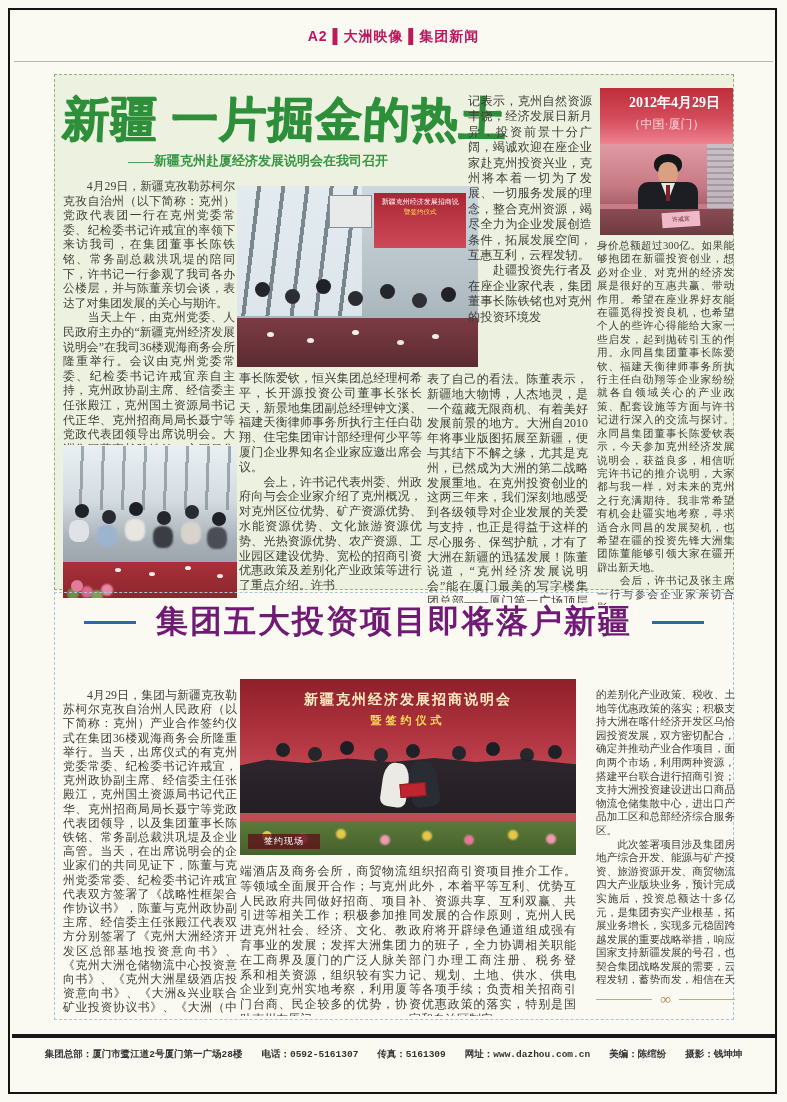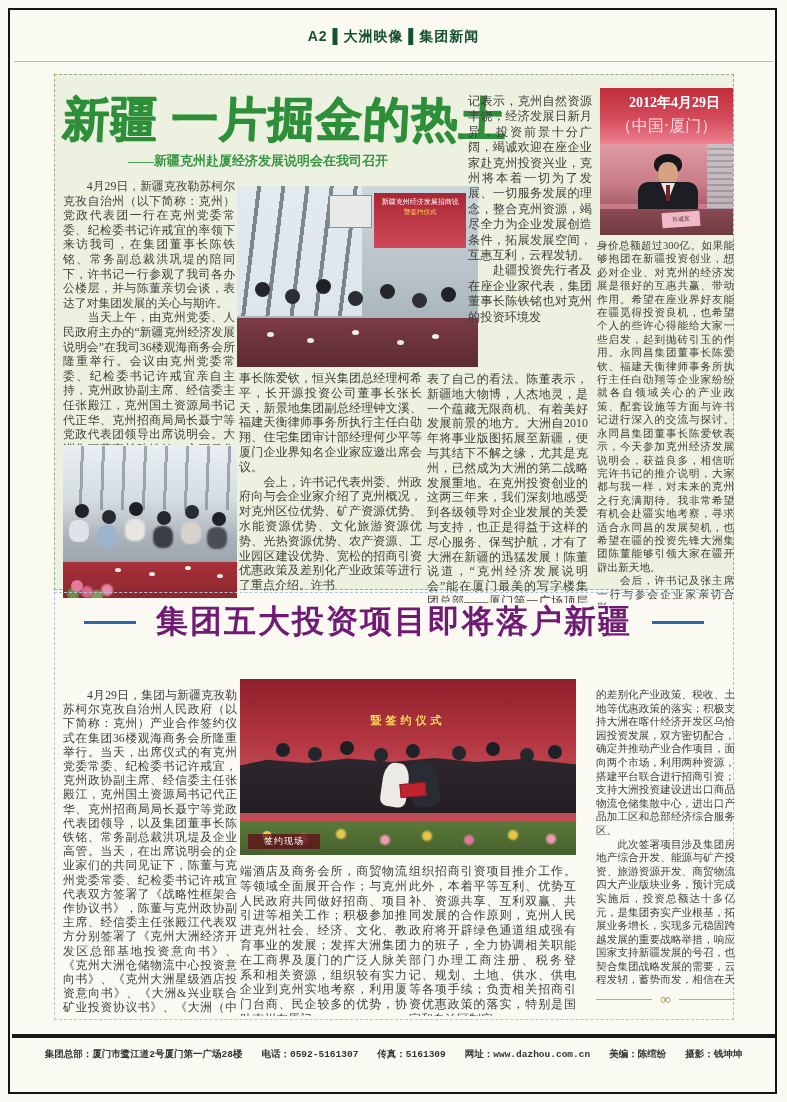--- a/index.html
+++ b/index.html
@@ -8,21 +8,21 @@
     background:#faf9f2;
     font-family:"Liberation Serif","DejaVu Serif",serif;
     color:#3f3e3a;
   }
   .abs{position:absolute;}
   
   .page-frame{left:8px;top:8px;width:765px;height:1082px;border:2px solid #141414;}
   
   .masthead{left:0;top:28px;width:787px;text-align:center;
     font-family:"Liberation Sans","DejaVu Sans",sans-serif;
-    font-weight:bold;font-size:14px;color:#14532d;letter-spacing:1px;}
+    font-weight:bold;font-size:14px;color:#be185d;letter-spacing:1px;}
   .header-rule{left:14px;top:61px;width:759px;border-top:1px solid #b9b8ae;}
   
   .a1-box{left:54px;top:74px;width:680px;height:516px;background:#ecf2df;
     border:1px dashed #94b07f;box-sizing:border-box;}
   .a1-title{left:62px;top:84px;width:400px;height:72px;
     font-size:47px;font-weight:900;color:#2e8f3a;letter-spacing:1px;
     transform:skewX(-3deg);white-space:nowrap;line-height:70px;
     text-shadow:1px 1px 0 #2e8f3a;}
   .a1-subtitle{left:58px;top:152px;width:400px;text-align:center;
     font-size:13px;font-weight:bold;color:#379543;}
@@ -34,21 +34,21 @@
   .a1-col3a{left:468px;top:94px;width:124px;height:278px;font-size:12.2px;line-height:15.4px;}
   .a1-col3b{left:427px;top:372px;width:161px;height:231px;}
   .a1-col4{left:597px;top:239px;width:137px;height:366px;font-size:10.6px;line-height:13.4px;}
   
   .datebox{left:600px;top:88px;width:133px;height:147px;overflow:hidden;background:#c87b86;}
   .datebox .redband{position:absolute;left:0;top:0;width:100%;height:56px;
     background:linear-gradient(180deg,#bf2d3a 0%,#d44c5c 55%,#ef8291 100%);}
   .datebox .d1{position:absolute;left:0;top:6px;width:100%;text-align:center;
     color:#fff;font-weight:bold;font-size:14px;padding-left:8px;}
   .datebox .d2{position:absolute;left:0;top:28px;width:100%;text-align:center;
-    color:#ffd9de;font-size:16px;}
+    color:#ffd9de;font-size:12px;}
   .datebox .bg{position:absolute;left:0;top:56px;width:100%;height:60px;
     background:linear-gradient(180deg,#e09aa4 0%,#c67a84 70%,#a9626c 100%);}
   .datebox .blinds{position:absolute;right:0;top:56px;width:26px;height:70px;
     background:repeating-linear-gradient(180deg,#c3c8cd 0 4px,#9aa1a8 4px 6px);opacity:.8;}
   .man-hair{position:absolute;left:54px;top:66px;width:28px;height:20px;background:#17181a;
     border-radius:50% 50% 42% 42%;}
   .man-face{position:absolute;left:58px;top:74px;width:20px;height:23px;background:#d8a184;
     border-radius:46%;}
   .man-suit{position:absolute;left:38px;top:94px;width:60px;height:36px;background:#1c1e24;
     border-radius:10px 10px 0 0;}
@@ -211,20 +211,21 @@
 　　会后，许书记及张主席一行与参会企业家亲切合影。</div>
 
 <div class="abs a2-box"></div>
 <div class="abs a2-titlerow">
   <div class="dash"></div>
   <div class="a2-title">集团五大投资项目即将落户新疆</div>
   <div class="dash"></div>
 </div>
 
 <div class="abs photo-signing">
+  <div class="ps-t1">新疆克州经济发展招商说明会</div>
   <div class="ps-t2">暨签约仪式</div>
   <div class="ps-heads"></div>
   <div class="ps-bodies"></div>
   <div class="ps-signer-a"></div>
   <div class="ps-signer-b"></div>
   <div class="ps-folder"></div>
   <div class="ps-flowers"></div>
   <div class="ps-flowerdots"></div>
   <div class="ps-caption">签约现场</div>
 </div>

